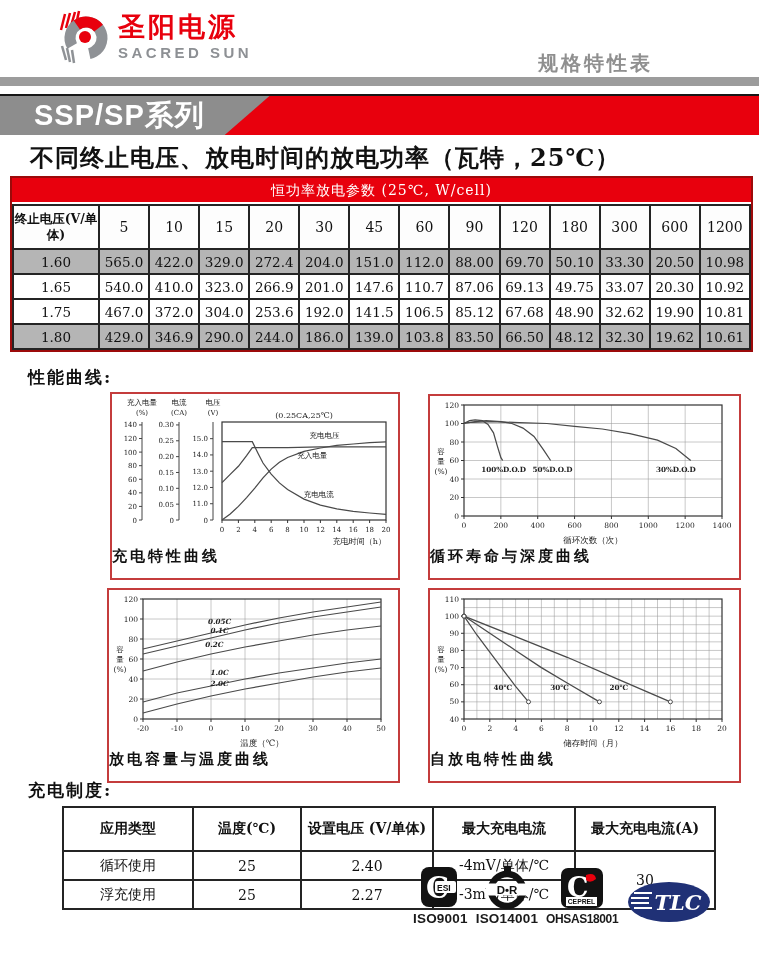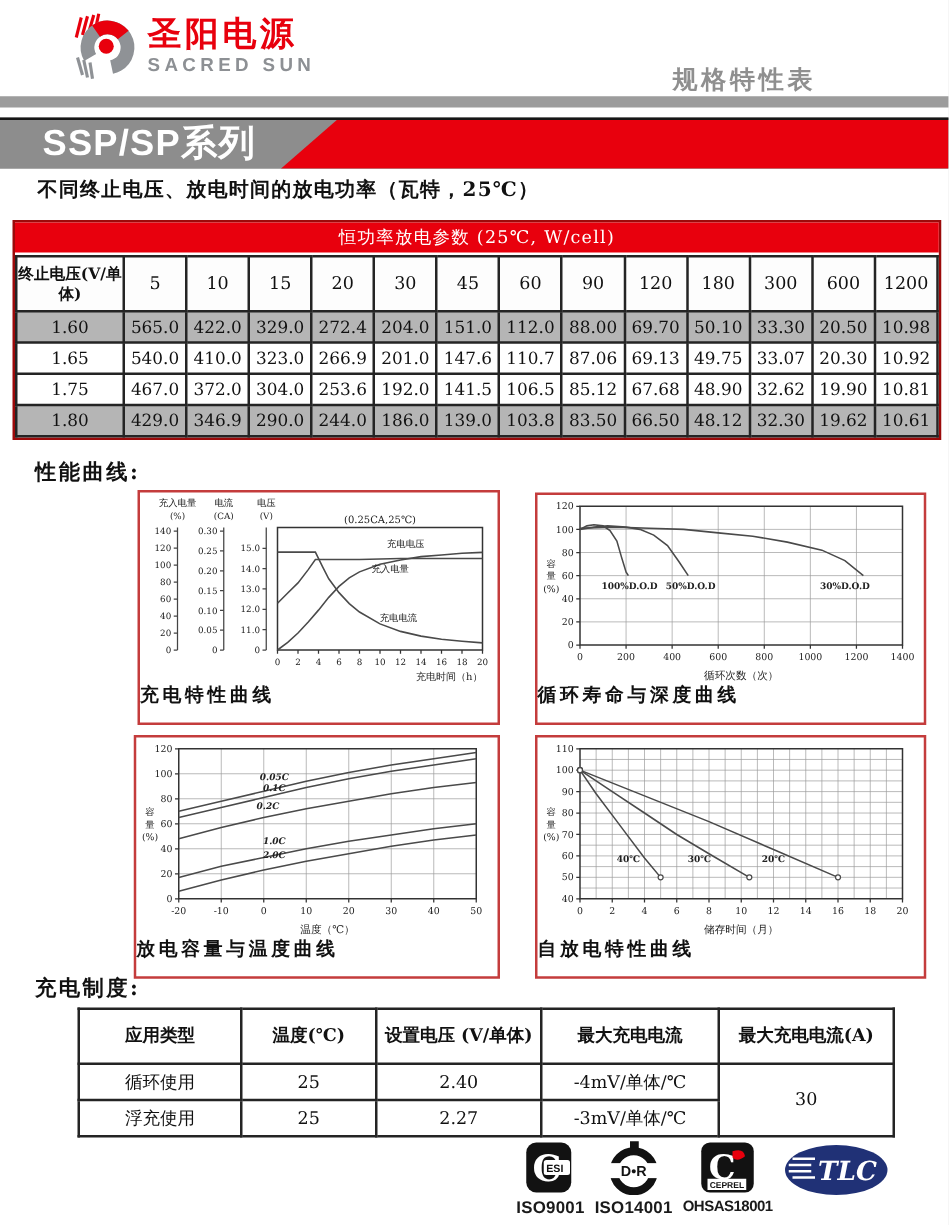--- a/index.html
+++ b/index.html
@@ -20,21 +20,21 @@
   .band-red{position:absolute;inset:0;background:#e8000d;
             clip-path:polygon(35.5% 0,100% 0,100% 100%,29.6% 100%);}
   .series-label{position:absolute;left:34px;top:0;height:47px;line-height:39px;color:#fff;
                 font-size:29px;font-weight:bold;letter-spacing:1px;
                 font-family:"Liberation Sans",sans-serif;}
   .banner-label{position:absolute;left:300px;width:440px;top:0;height:39px;line-height:40px;
                 text-align:center;color:#fff;font-size:21px;font-weight:bold;letter-spacing:1px;
                 font-family:"Liberation Sans",sans-serif;}
 
   
-  .power-title{position:absolute;left:30px;top:142px;font-size:16px;font-weight:bold;
+  .power-title{position:absolute;left:30px;top:142px;font-size:24px;font-weight:bold;
                color:#111;letter-spacing:1px;}
   .power-wrap{position:absolute;left:10px;top:176px;width:739px;border:2px solid #9c0a0a;}
   .power-cap{background:#e8000d;color:#fff;height:24px;line-height:24px;text-align:center;
              font-size:14px;letter-spacing:1px;border-bottom:2px solid #fff;}
   table{border-collapse:collapse;}
   .power-wrap table{width:100%;table-layout:fixed;}
   .power-wrap th,.power-wrap td{border:2px solid #242424;text-align:center;
                                 font-size:13.5px;color:#111;padding:0;}
   .power-wrap th{height:42px;font-weight:normal;font-size:14px;background:#fdfdfd;}
   .power-wrap th.rowhead{font-size:12.5px;font-weight:bold;line-height:1.3;}
@@ -50,21 +50,21 @@
 
   
   .charge-wrap{position:absolute;left:62px;top:806px;width:652px;}
   .charge-wrap table{width:100%;table-layout:fixed;}
   .charge-wrap th,.charge-wrap td{border:2px solid #242424;text-align:center;
                                   font-size:14px;color:#111;background:#fff;padding:0;}
   .charge-wrap th{height:42px;font-weight:bold;}
   .charge-wrap td{height:27px;}
 
   
-  .footer{position:absolute;left:413px;top:912px;display:flex;align-items:flex-start;gap:8px;}
+  .footer{position:absolute;left:413px;top:865px;display:flex;align-items:flex-end;gap:8px;}
   .badge-col{display:flex;flex-direction:column;align-items:center;}
   .badge-col .cert-label{font-family:"Liberation Sans",sans-serif;font-size:13.5px;
                          font-weight:600;color:#1a1a1a;margin-top:2px;letter-spacing:0.2px;}
   .badge-col.tlc{padding-top:2px;}
 </style>
 </head>
 <body>
 
 <div class="page">
 

